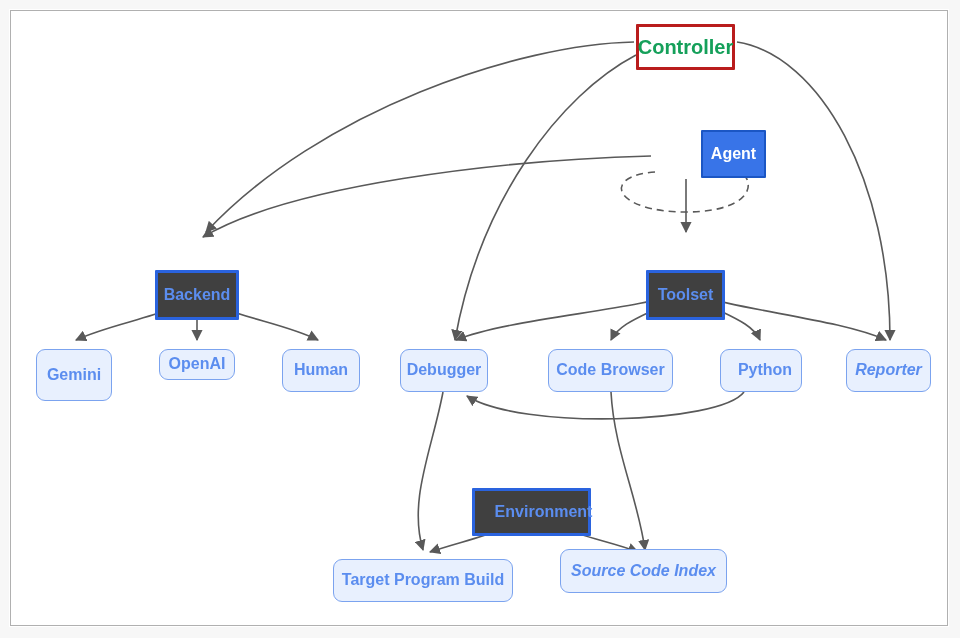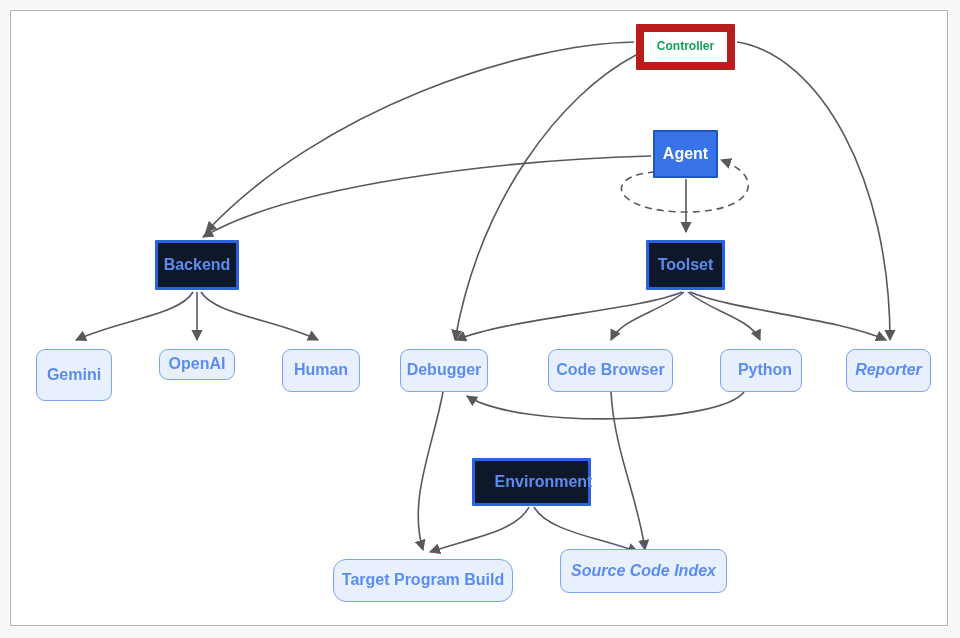--- a/index.html
+++ b/index.html
@@ -38,44 +38,46 @@
     display: flex;
     align-items: center;
     justify-content: center;
     text-align: center;
     line-height: 1.15;
     white-space: nowrap;
     user-select: none;
   }
   
   .node.controller {
-    border: 8px solid #b91c1c;
+    border: 3px solid #b91c1c;
     background: #ffffff;
     color: #15a05a;
     font-weight: bold;
-    font-size: 12px;
+    font-size: 20px;
     border-radius: 1px;
   }
   
   .node.filled {
     border: 2px solid #1b56c4;
     background: #3874e8;
     color: #ffffff;
     font-weight: bold;
     font-size: 16px;
     border-radius: 1px;
+    margin-left: 48px;
   }
   
   .node.outline {
     border: 3px solid #2a63de;
-    background: #0f172a;
+    background: #404040;
     color: #5b8def;
     font-weight: bold;
     font-size: 16px;
     border-radius: 1px;
+    margin-top: 30px;
   }
   
   .node.leaf {
     border: 1.6px solid #7ba3ef;
     background: #e8f0fe;
     color: #5b8def;
     font-weight: bold;
     font-size: 16px;
     border-radius: 9px;
   }
@@ -155,19 +157,19 @@
     </div>
     <div class="node leaf" style="left: 720px; top: 349px; width: 82px; height: 43px; padding-left: 8px;">
       <span>Python</span>
     </div>
     <div class="node leaf" style="left: 846px; top: 349px; width: 85px; height: 43px; font-style: italic;">
       <span>Reporter</span>
     </div>
     <div class="node outline" style="left: 472px; top: 458px; width: 119px; height: 48px; padding-left: 24px;">
       <span>Environment</span>
     </div>
-    <div class="node leaf" style="left: 333px; top: 559px; width: 180px; height: 43px; border-radius: 13px;">
+    <div class="node leaf" style="left: 333px; top: 559px; width: 180px; height: 43px;">
       <span>Target Program Build</span>
     </div>
     <div class="node leaf" style="left: 560px; top: 549px; width: 167px; height: 44px; font-style: italic;">
       <span>Source Code Index</span>
     </div>
   </div>
 
 </body></html>

